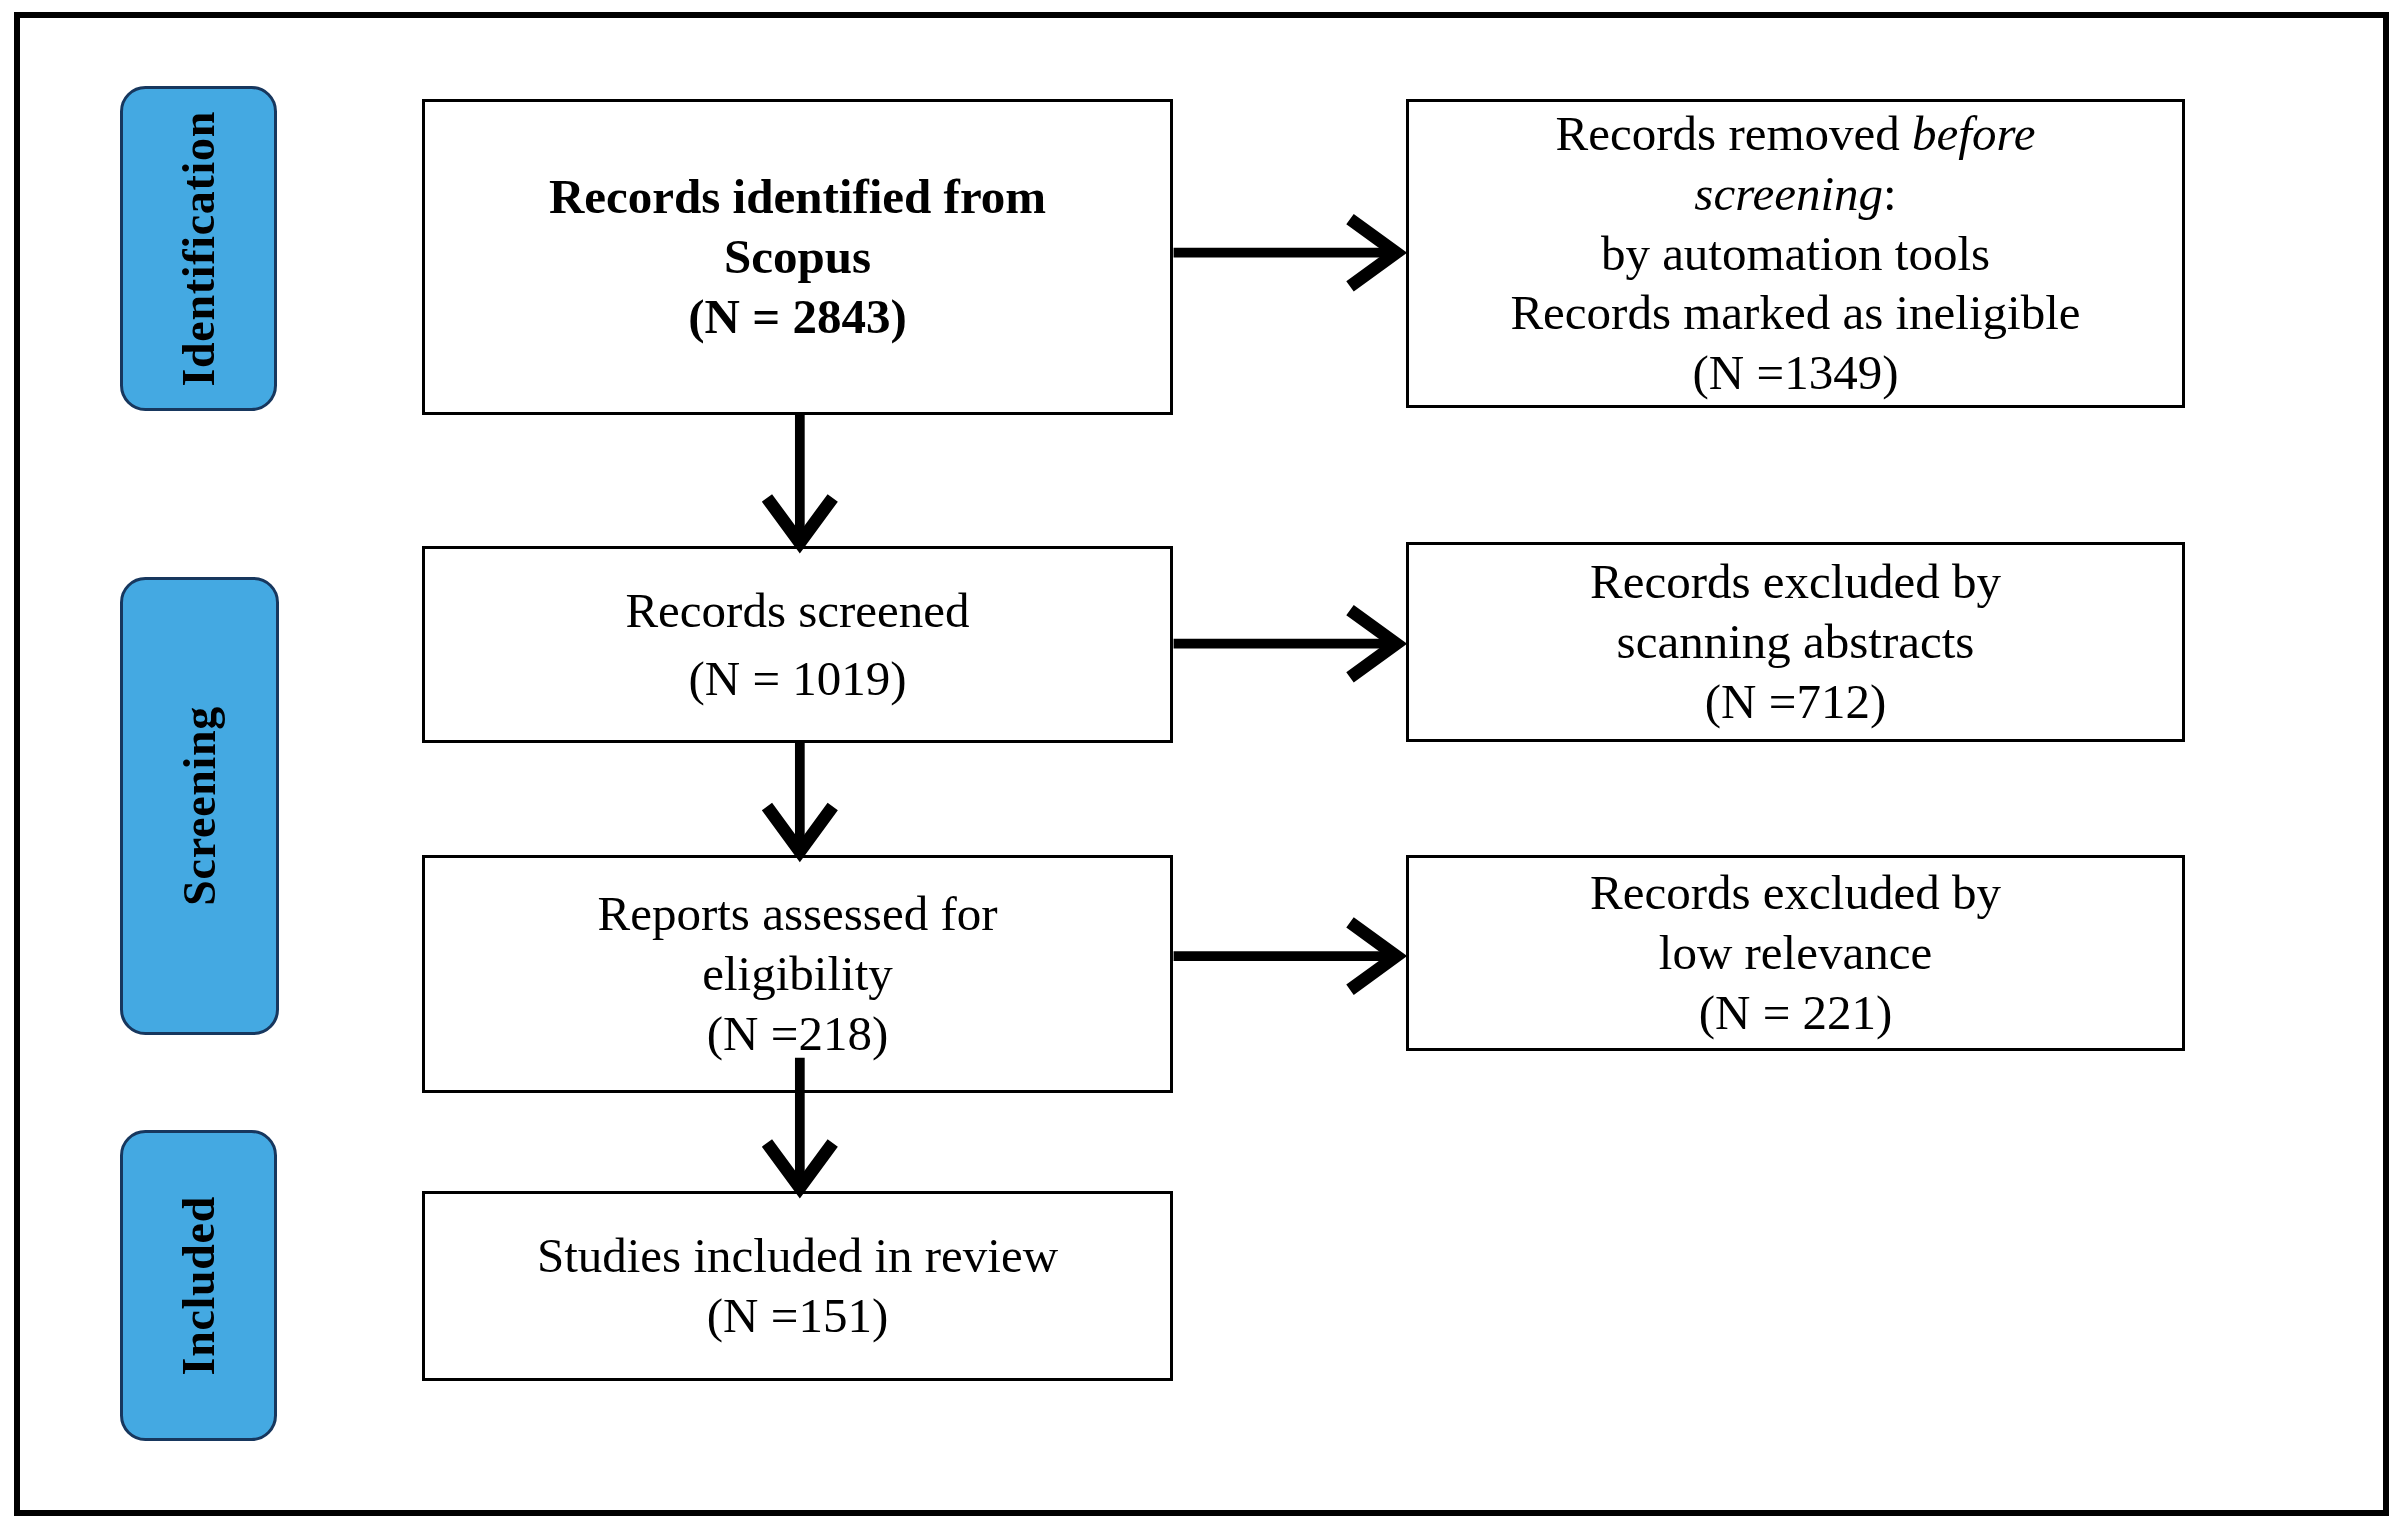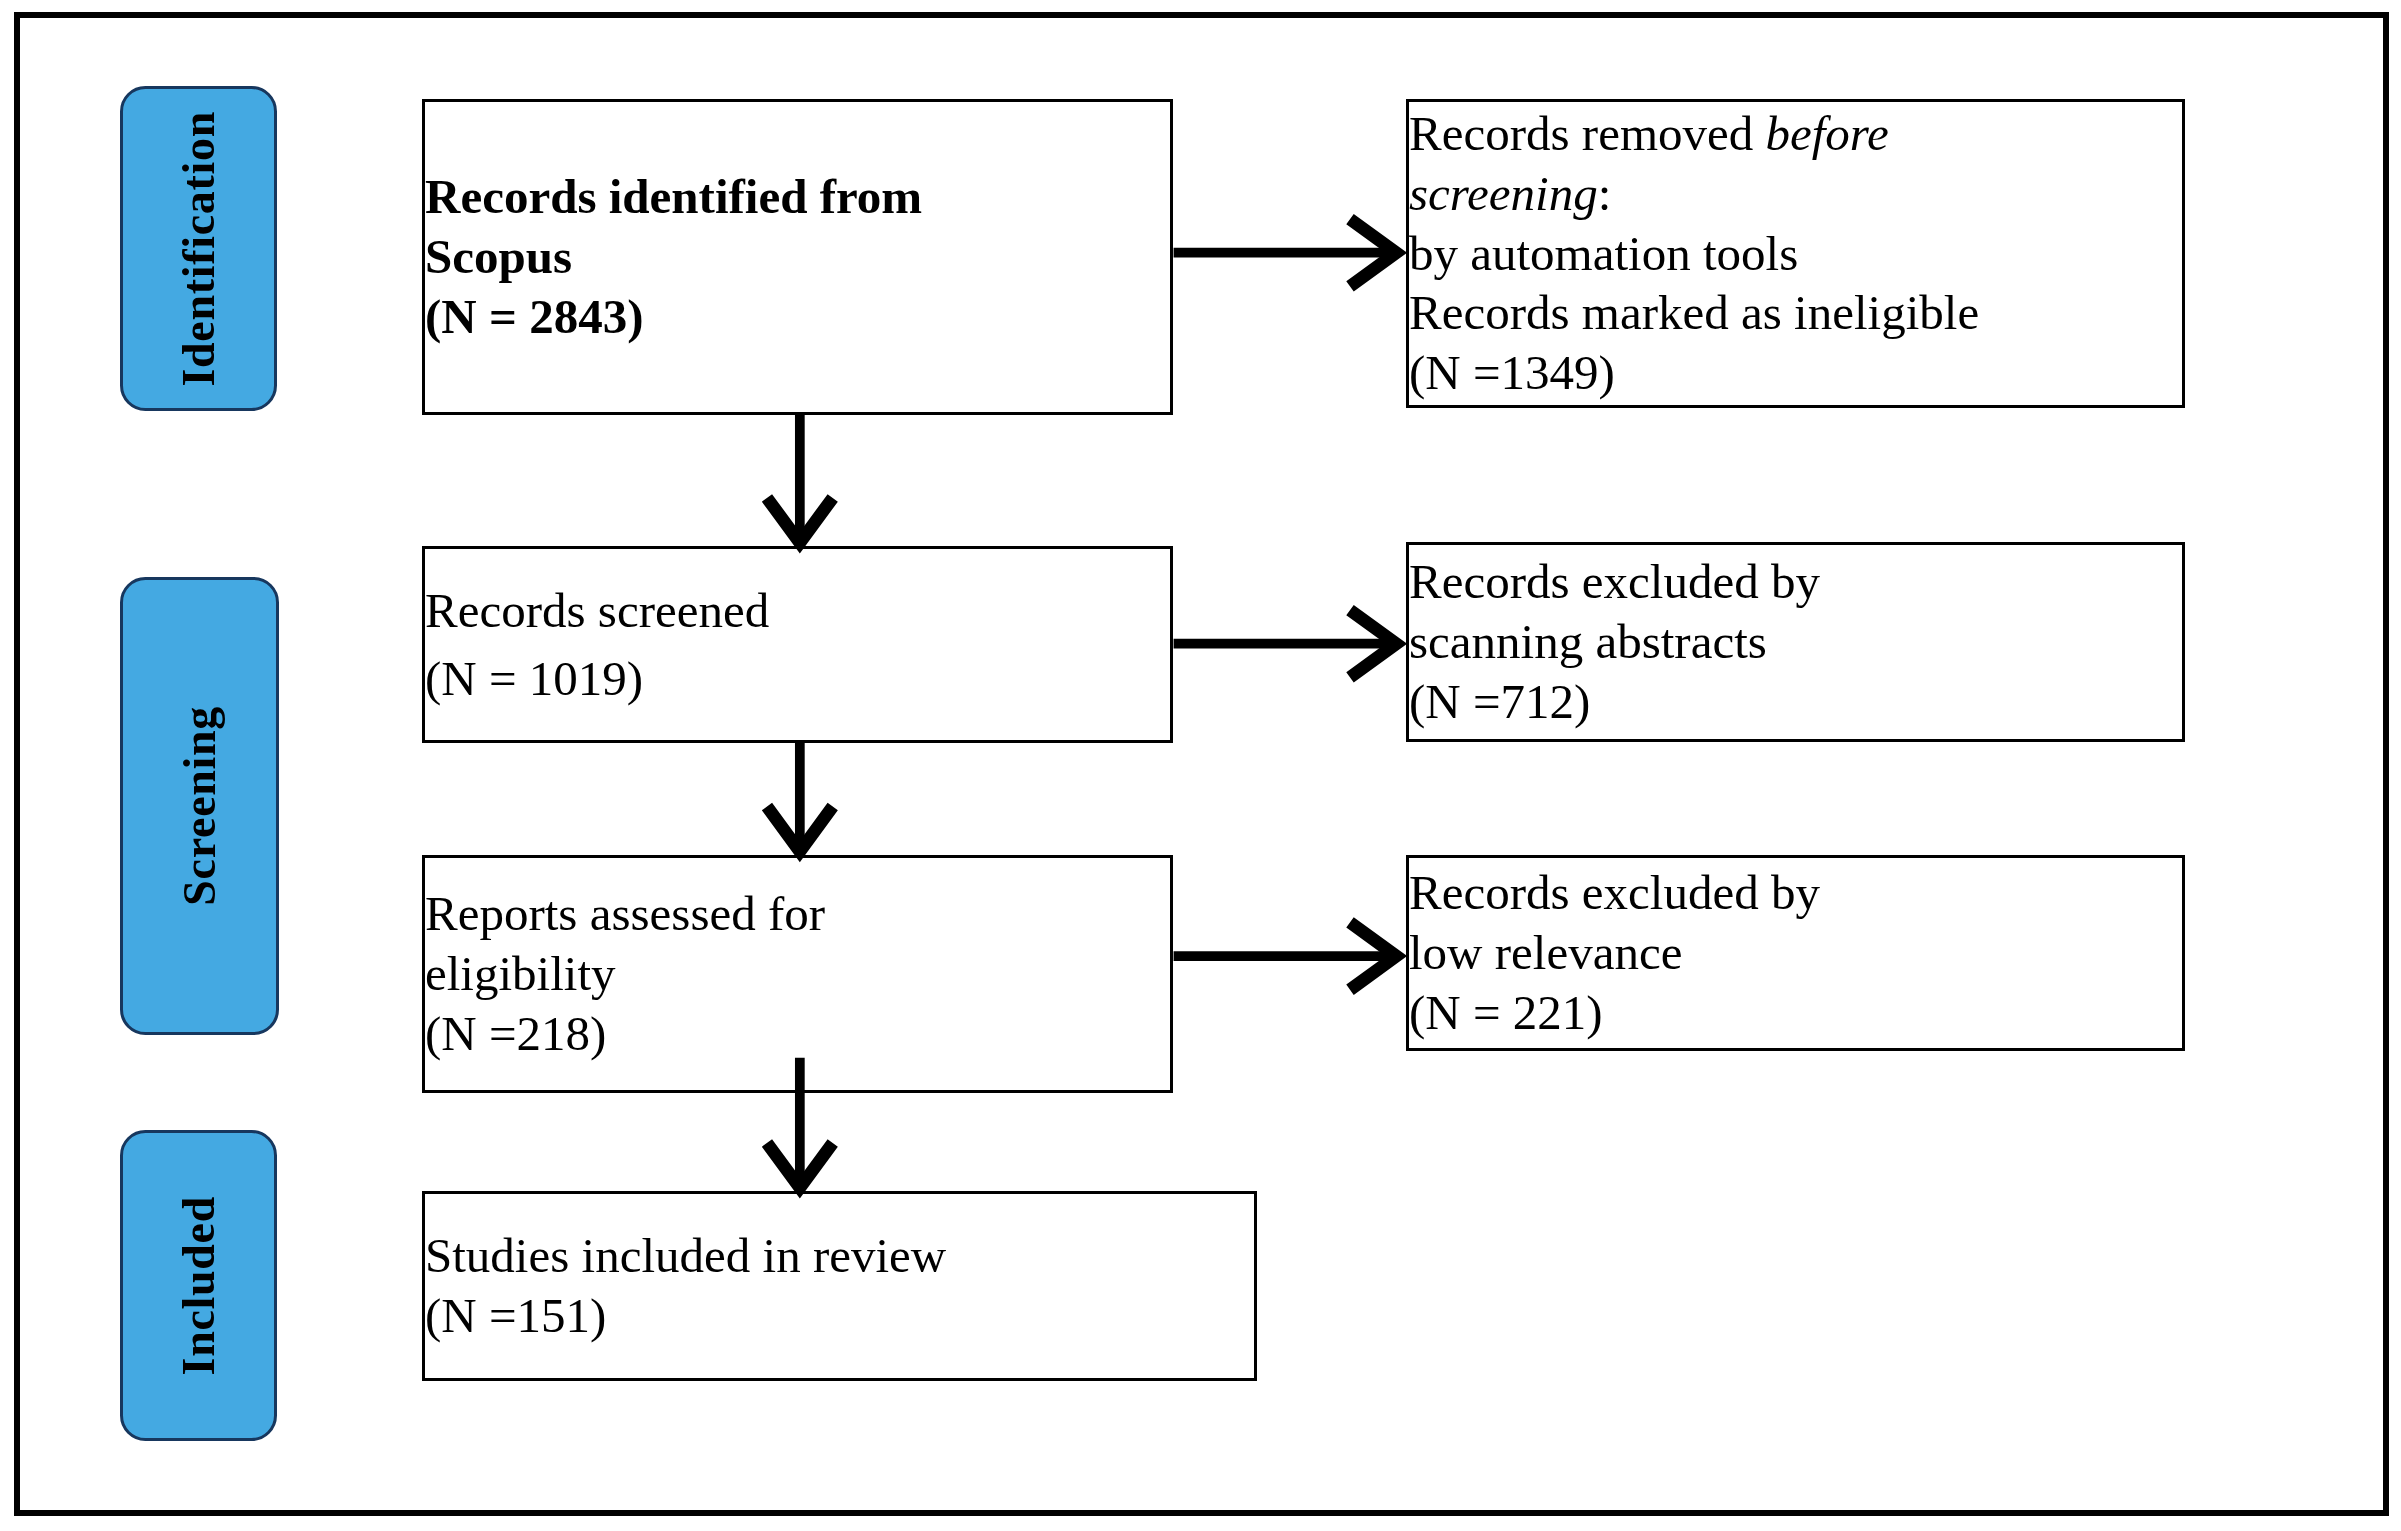--- a/index.html
+++ b/index.html
@@ -44,21 +44,21 @@
     letter-spacing: 0.7px;
     white-space: nowrap;
   }
   .flowbox {
     position: absolute;
     background: #ffffff;
     border: 3.7px solid #000000;
     box-sizing: border-box;
     display: flex;
     flex-direction: column;
-    align-items: flex-start;
+    align-items: center;
     justify-content: center;
     text-align: center;
     font-size: 49px;
     line-height: 1.22;
     color: #000000;
   }
   .flowbox .line { white-space: nowrap; }
   .flowbox em { font-style: italic; }
 
   
@@ -66,21 +66,21 @@
   .stage-screening      { left: 120px; top: 577px;  width: 159px; height: 458px; }
   .stage-included       { left: 120px; top: 1130px; width: 157px; height: 311px; }
 
   
   .box-records-identified { left: 422px;  top: 99px;  width: 751px; height: 316px; font-weight: bold; }
   .box-records-removed    { left: 1406px; top: 99px;  width: 779px; height: 309px; }
   .box-records-screened   { left: 422px;  top: 546px;  width: 751px; height: 197px; gap: 8px; }
   .box-excluded-abstracts { left: 1406px; top: 542px;  width: 779px; height: 200px; }
   .box-reports-assessed   { left: 422px;  top: 855px; width: 751px; height: 238px; }
   .box-excluded-relevance { left: 1406px; top: 855px; width: 779px; height: 196px; }
-  .box-studies-included   { left: 422px;  top: 1191px; width: 835px; height: 190px; }
+  .box-studies-included   { left: 422px;  top: 1191px; width: 751px; height: 190px; }
 
   svg.arrows {
     position: absolute;
     left: 0;
     top: 0;
     pointer-events: none;
   }
   .arrow line, .arrow polyline {
     stroke: #000000;
     fill: none;

